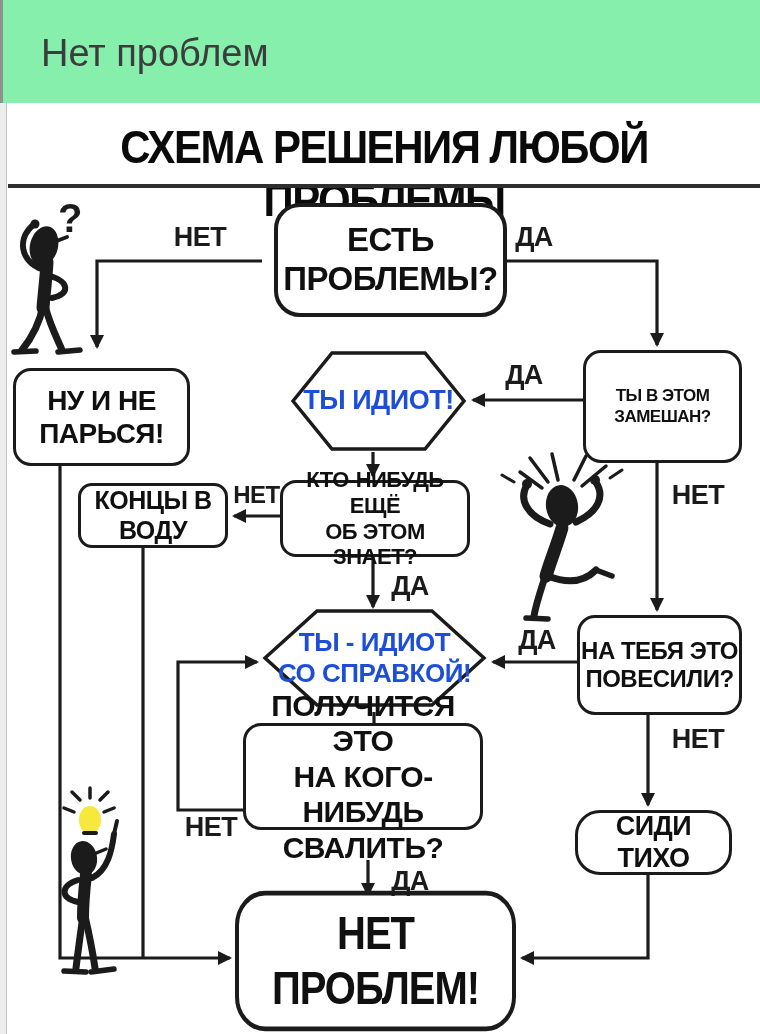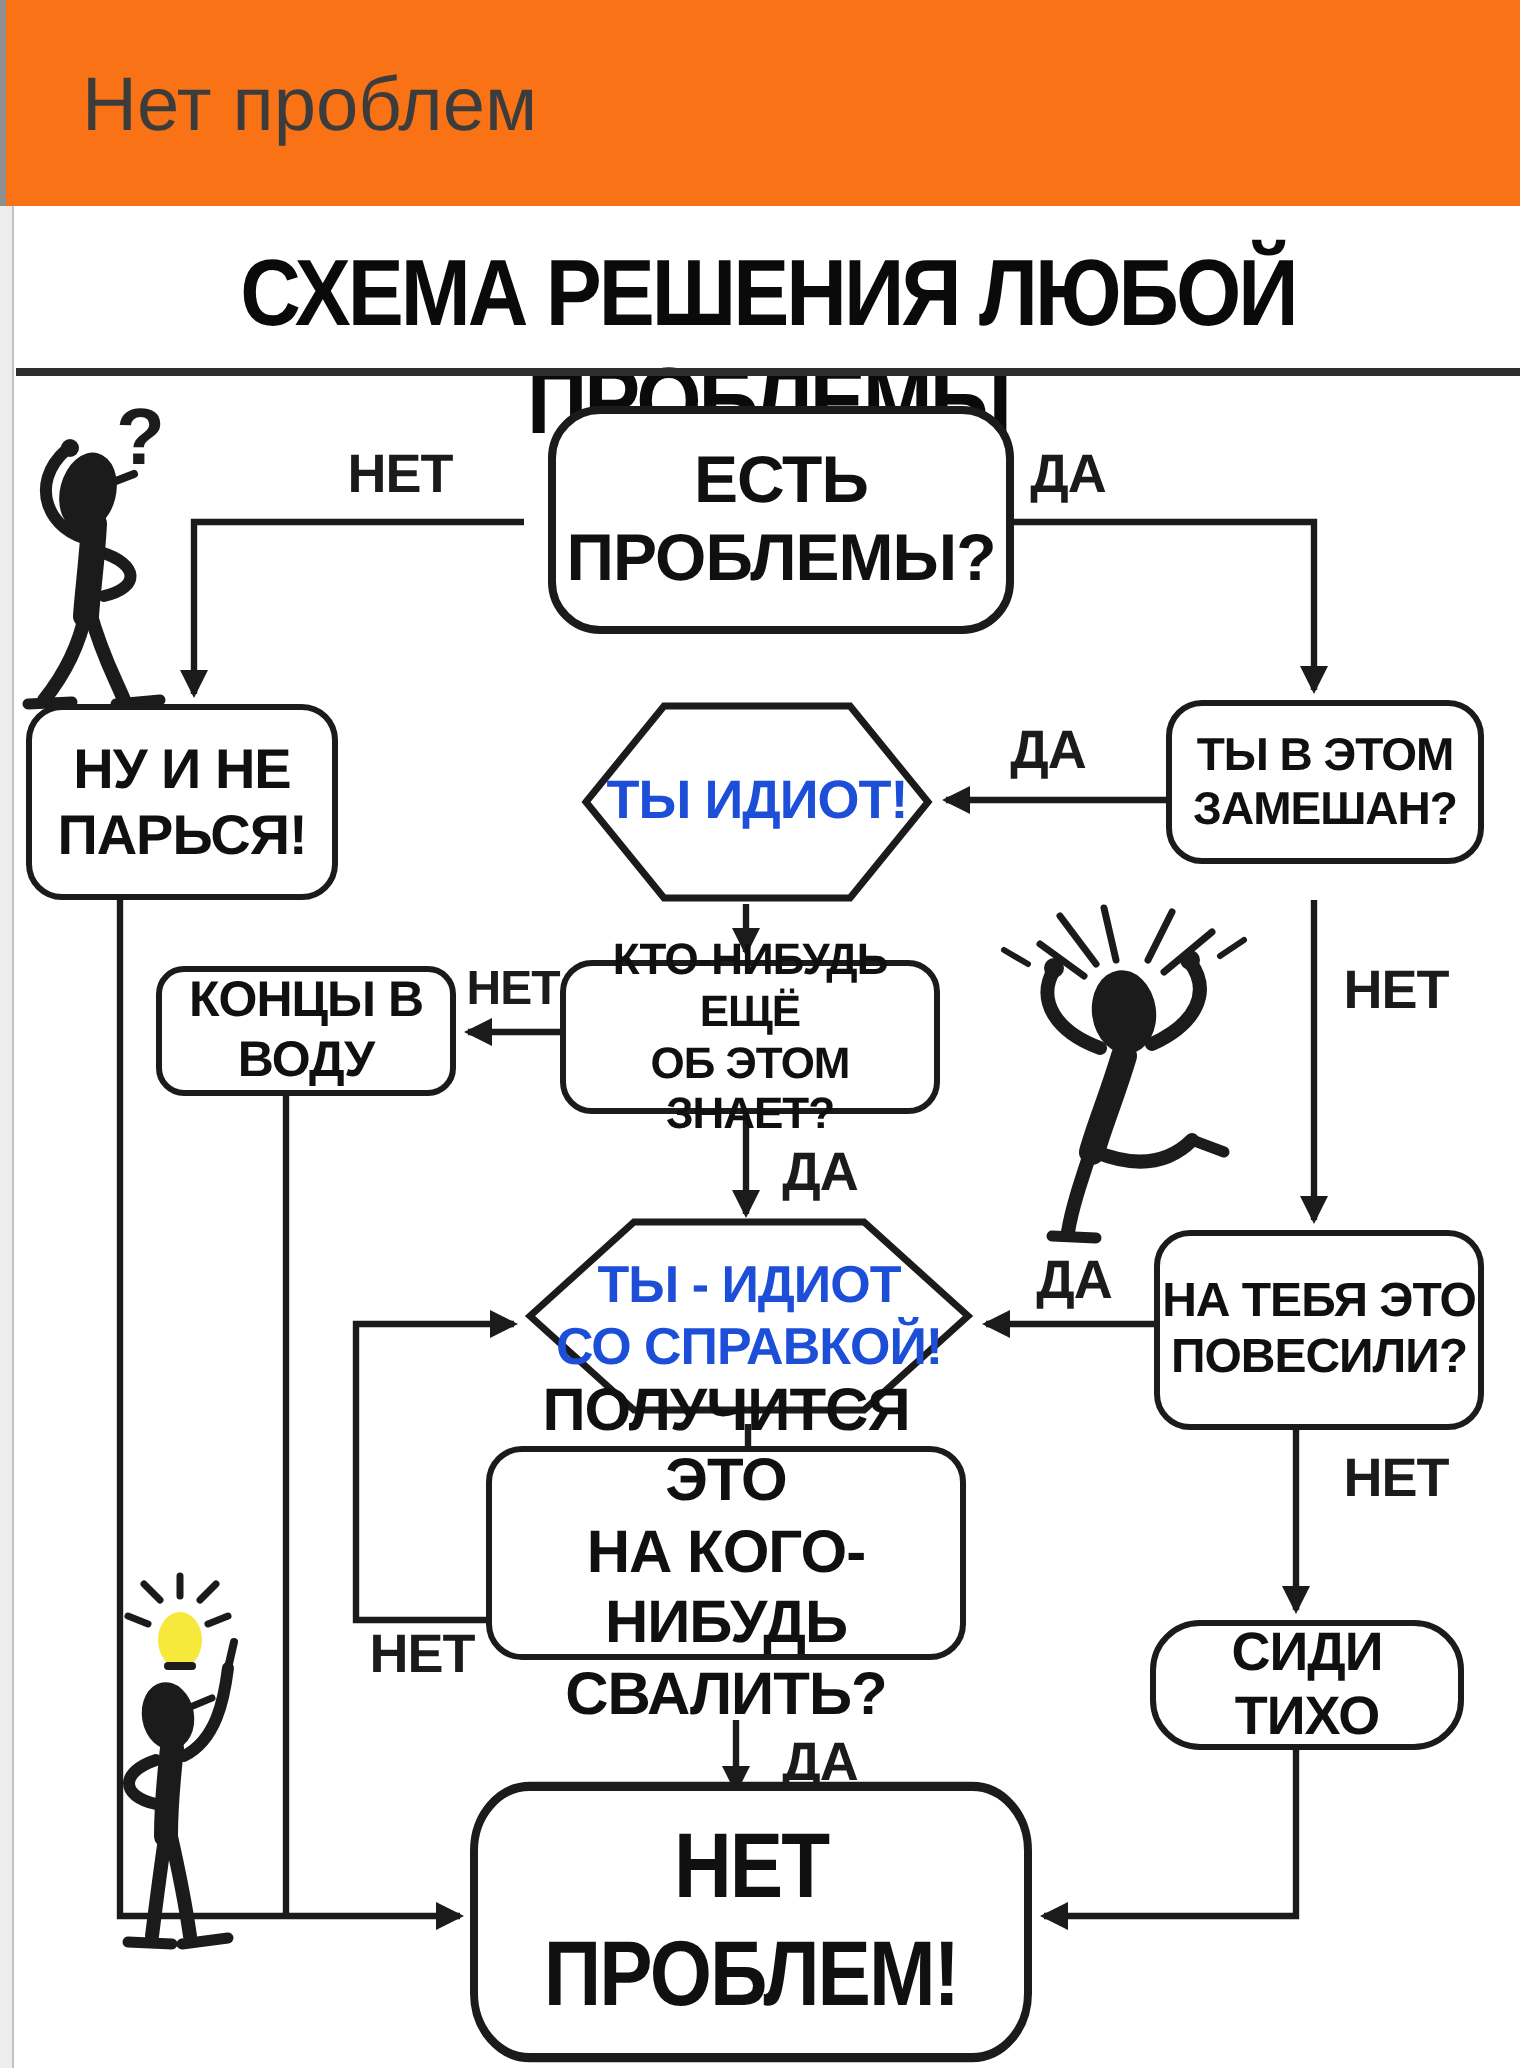--- a/index.html
+++ b/index.html
@@ -1,19 +1,19 @@
 <!DOCTYPE html>
 <html><head>
 <meta charset="utf-8">
 <style>
   html,body{margin:0;padding:0;background:#fff;}
   .page{position:relative;width:760px;height:1034px;background:#ffffff;overflow:hidden;
         font-family:"Liberation Sans",sans-serif;}
   
-  .app-header{position:absolute;left:0;top:0;width:760px;height:103px;background:#f97316;
+  .app-header{position:absolute;left:0;top:0;width:760px;height:103px;background:#86efac;
               box-sizing:border-box;border-left:3px solid #8f8f8f;}
   .app-header h1{margin:0;padding:0 0 0 38px;line-height:106px;font-size:38px;font-weight:400;
                  color:#3c3c3c;letter-spacing:0;}
   
   .left-strip{position:absolute;left:0;top:103px;width:7px;height:931px;background:#ededed;
               border-right:1px solid #c2c2c2;box-sizing:border-box;}
   
   .chart-title{position:absolute;left:8px;top:120px;width:752px;text-align:center;
                font-size:42px;font-weight:bold;color:#0a0a0a;letter-spacing:-1.5px;
                transform:scaleY(1.12);transform-origin:center top;}
@@ -124,31 +124,31 @@
         <path d="M33,130 C30,150 28,166 26,182" stroke-width="7"></path>
         <path d="M35,130 C40,152 43,168 45,182" stroke-width="7"></path>
         <path d="M14,185 L36,186" stroke-width="5.5"></path>
         <path d="M41,186 L64,183" stroke-width="5.5"></path>
       </g>
     </svg>
 
     <div class="node" style="left:262px;top:203px;width:233px;height:114px;font-size:33px;border-width:4px;border-radius:26px;margin-left:12px;">ЕСТЬ
 ПРОБЛЕМЫ?</div>
 
-    <div class="node" style="left:13px;top:352px;width:156px;height:98px;font-size:28px;">НУ И НЕ
+    <div class="node" style="left:13px;top:368px;width:177px;height:98px;font-size:28px;">НУ И НЕ
 ПАРЬСЯ!</div>
 
     <div class="hexwrap" style="left:290px;top:350px;width:177px;height:102px;font-size:27px;">
       <svg viewBox="0 0 177 102">
         <polygon points="3,51 42,3 135,3 174,51 135,99 42,99" fill="#fff" stroke="#1b1b1b" stroke-width="3.5"></polygon>
       </svg>
       <span>ТЫ ИДИОТ!</span>
     </div>
 
-    <div class="node" style="left:583px;top:350px;width:159px;height:82px;font-size:23px;">ТЫ В ЭТОМ
+    <div class="node" style="left:583px;top:350px;width:159px;height:113px;font-size:17px;">ТЫ В ЭТОМ
 ЗАМЕШАН?</div>
 
     <div class="node" style="left:78px;top:483px;width:150px;height:65px;font-size:25px;border-radius:14px;">КОНЦЫ В ВОДУ</div>
 
     <div class="node" style="left:280px;top:480px;width:190px;height:77px;font-size:22px;border-radius:16px;">КТО-НИБУДЬ ЕЩЁ
 ОБ ЭТОМ ЗНАЕТ?</div>
 
     <div class="hexwrap" style="left:262px;top:608px;width:225px;height:100px;font-size:26px;">
       <svg viewBox="0 0 225 100">
         <polygon points="3,50 55,3 170,3 222,50 170,97 55,97" fill="#fff" stroke="#1b1b1b" stroke-width="3.5"></polygon>

